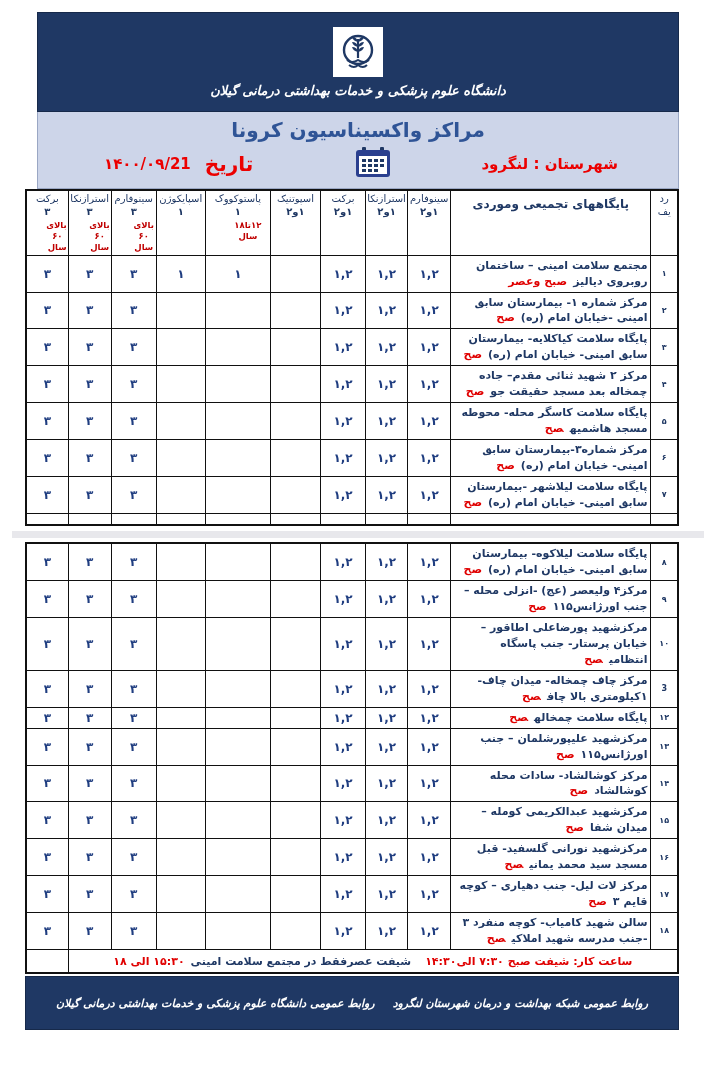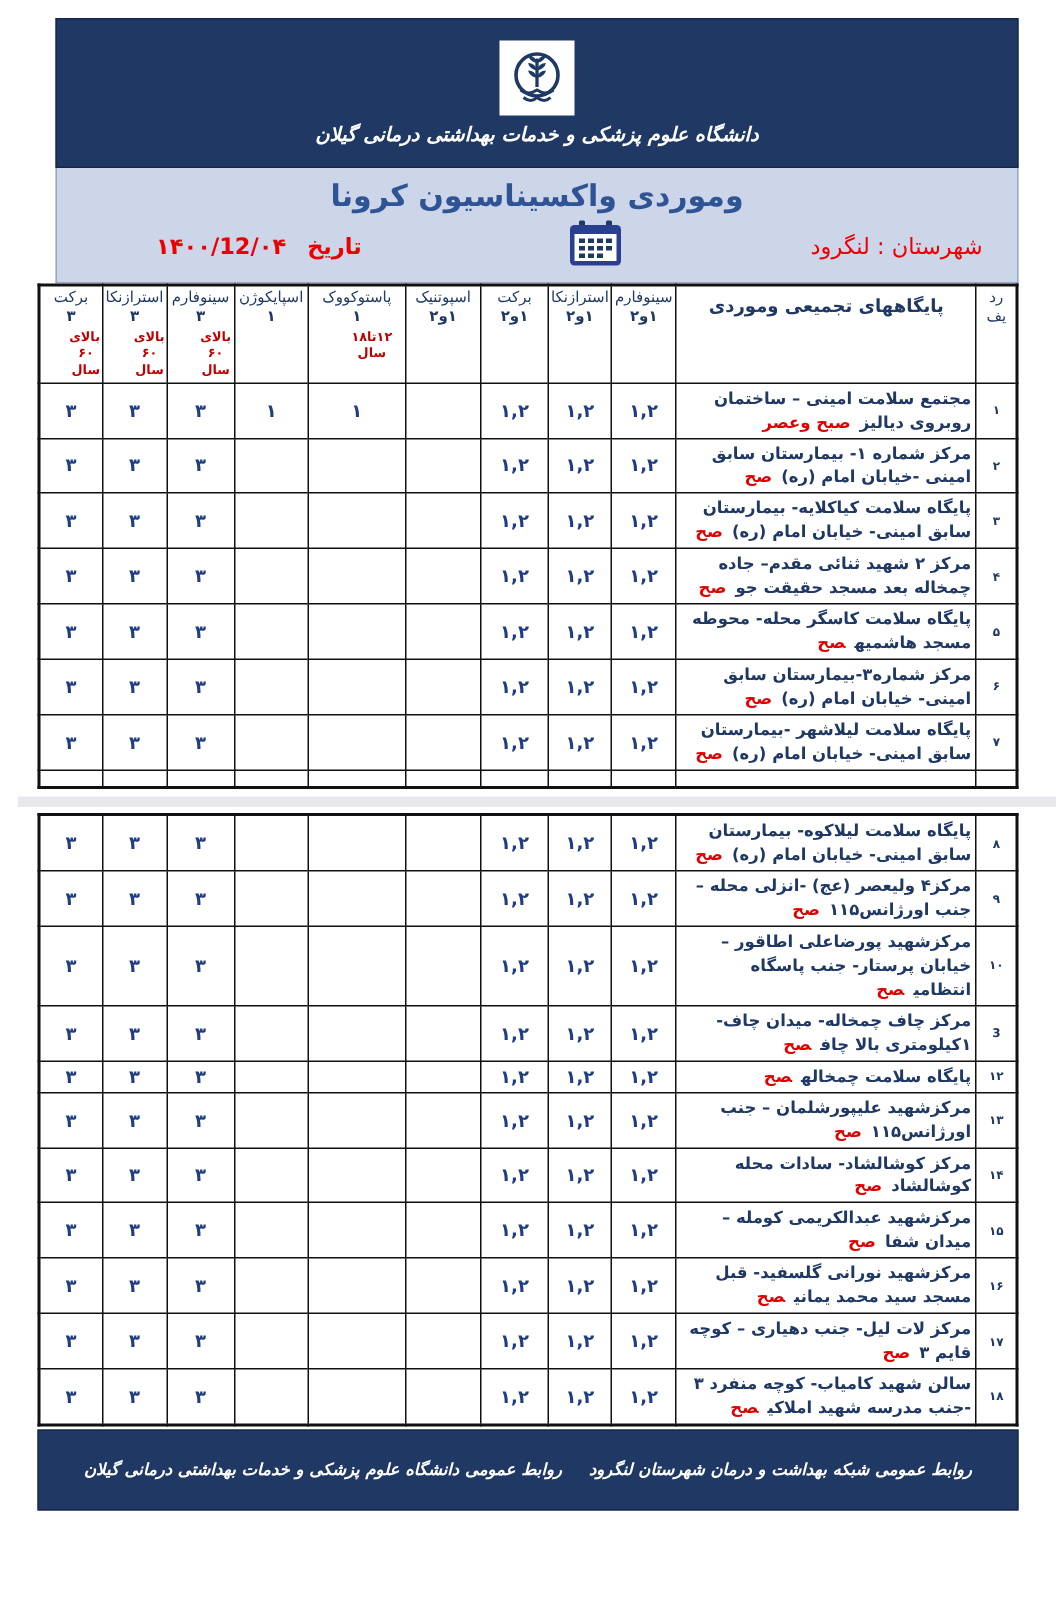--- a/index.html
+++ b/index.html
@@ -17,24 +17,24 @@
     display:flex; flex-direction:column; align-items:center; justify-content:center;
     gap:6px; border:1px solid #16294a;
   }
   .logo-box { width:50px; height:50px; background:#ffffff; display:flex; align-items:center; justify-content:center; }
   .banner-text { color:#ffffff; font-size:13px; font-weight:bold; font-style:italic; letter-spacing:.5px; }
 
   
   .subheader { background:#cdd5e9; padding:4px 6px 6px 6px; border:1px solid #9aa7c4; border-top:none; }
   .doc-title { text-align:center; color:#2f5496; font-size:20px; font-weight:bold; padding:2px 0 4px 0; }
   .meta-row { display:flex; align-items:center; }
-  .city { color:#ec0000; font-size:15px; font-weight:normal; margin-right:17px; }
+  .city { color:#ec0000; font-size:15px; font-weight:bold; margin-right:54px; }
   .cal { margin:0 auto; transform:translateX(6px); }
   .date-group { display:flex; align-items:center; gap:14px; margin-left:60px; }
-  .date-label { color:#ec0000; font-size:15px; font-weight:bold; }
+  .date-label { color:#ec0000; font-size:20px; font-weight:bold; }
   .date-value { color:#ec0000; font-size:15px; font-weight:bold; direction:ltr; }
 
   
   table { width:654px; border-collapse:collapse; table-layout:fixed; background:#ffffff; }
   table, td, th { border:1px solid #111111; }
   table { border-width:2px; }
   th { vertical-align:top; padding:2px 1px; background:#ffffff; }
   .h-label { color:#1f3864; font-size:10px; font-weight:normal; white-space:pre-line; line-height:1.25; }
   .h-sub   { color:#1f3864; font-size:10px; font-weight:bold; }
   .h-note  { color:#c00000; font-size:8.5px; font-weight:bold; white-space:pre-line; line-height:1.3; margin-top:3px;margin-left:20px; }
@@ -80,21 +80,21 @@
         <path d="M21 21 q-5 -1 -6 -5 q5 0 6 5z" fill="#1f3864"></path>
         <path d="M21 21 q5 -1 6 -5 q-5 0 -6 5z" fill="#1f3864"></path>
         <path d="M10 29 q5 4 11 0 q6 4 11 0" fill="none" stroke="#1f3864" stroke-width="2"></path>
         <path d="M12 34 q5 4 9 0 q5 4 9 0" fill="none" stroke="#1f3864" stroke-width="2"></path>
       </svg>
     </div>
     <div class="banner-text">دانشگاه علوم پزشکی و خدمات بهداشتی درمانی گیلان</div>
   </div>
 
   <div class="subheader">
-    <div class="doc-title">وموردی واکسیناسیون کرونا</div>
+    <div class="doc-title">مراکز واکسیناسیون کرونا</div>
     <div class="meta-row">
       <span class="city">شهرستان : لنگرود</span>
       <span class="cal">
         <svg width="38" height="32" viewBox="0 0 38 32">
           <rect x="8" y="1" width="4" height="6" rx="1" fill="#1f3864"></rect>
           <rect x="26" y="1" width="4" height="6" rx="1" fill="#1f3864"></rect>
           <rect x="2" y="4" width="34" height="27" rx="3" fill="#2a3f8f"></rect>
           <rect x="5" y="10" width="28" height="18" fill="#ffffff"></rect>
           <g fill="#1f3864">
             <rect x="8" y="13" width="4" height="3"></rect>
@@ -106,21 +106,21 @@
               <rect x="20" y="18" width="4" height="3"></rect>
               <rect x="26" y="18" width="4" height="3"></rect>
             <rect x="8" y="23" width="4" height="3"></rect>
               <rect x="14" y="23" width="4" height="3"></rect>
               <rect x="20" y="23" width="4" height="3"></rect>
           </g>
         </svg>
       </span>
       <span class="date-group">
         <span class="date-label">تاریخ</span>
-        <span class="date-value">۱۴۰۰/12/۰۴</span>
+        <span class="date-value">۱۴۰۰/۰۹/21</span>
       </span>
     </div>
   </div>
 
   <table id="tbl1">
     <colgroup id="cg1">
         <col style="width: 27px;">
         <col style="width: 200px;">
         <col style="width: 43px;">
         <col style="width: 42px;">
@@ -448,20 +448,24 @@
           <td class="val">۱,۲</td>
           <td class="val">۱,۲</td>
           <td class="val">۱,۲</td>
           <td class="val"></td>
           <td class="val"></td>
           <td class="val"></td>
           <td class="val">۳</td>
           <td class="val">۳</td>
           <td class="val">۳</td>
         </tr>
+        <tr class="hours-row">
+          <td colspan="10"><span class="hrs-red">ساعت کار: شیفت صبح ۷:۳۰ الی۱۴:۳۰</span><span class="hours-sp"></span><span class="hrs-navy">شیفت عصرفقط در مجتمع سلامت امینی</span><span class="hours-sp" style="width: 6px;"></span><span class="hrs-red">۱۵:۳۰ الی ۱۸</span></td>
+          <td></td>
+        </tr>
       </tbody>
   </table>
 
   <div class="footer-band">
     <span>روابط عمومی شبکه بهداشت و درمان شهرستان لنگرود</span>
     <span>روابط عمومی دانشگاه علوم پزشکی و خدمات بهداشتی درمانی گیلان</span>
   </div>
 
 </div>
 

